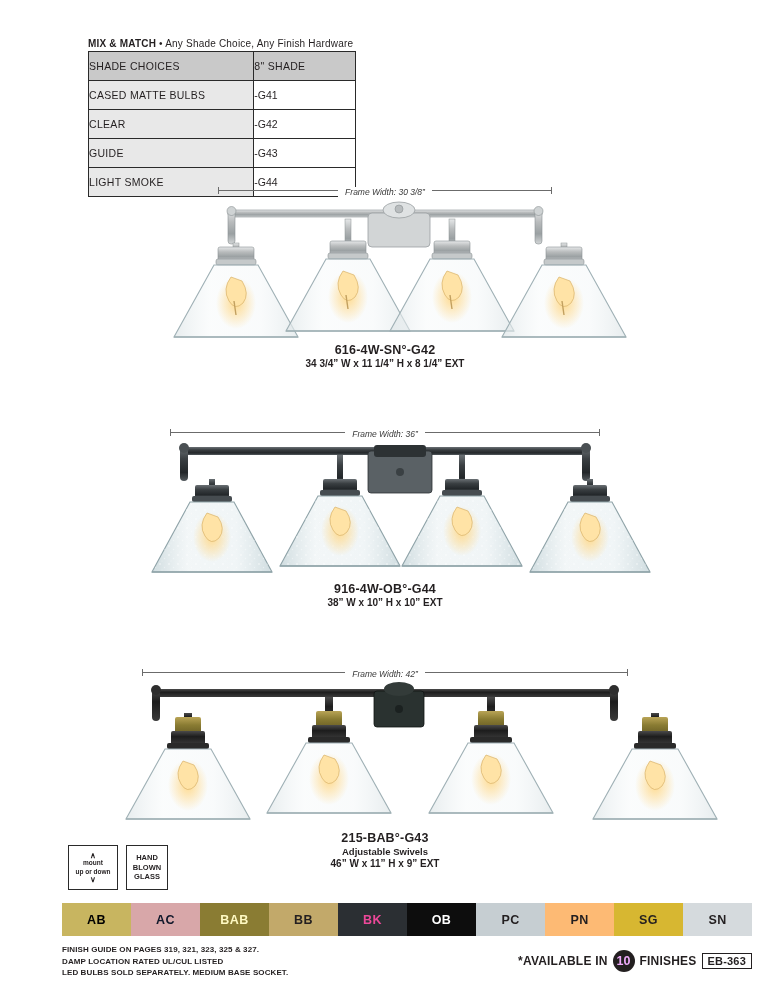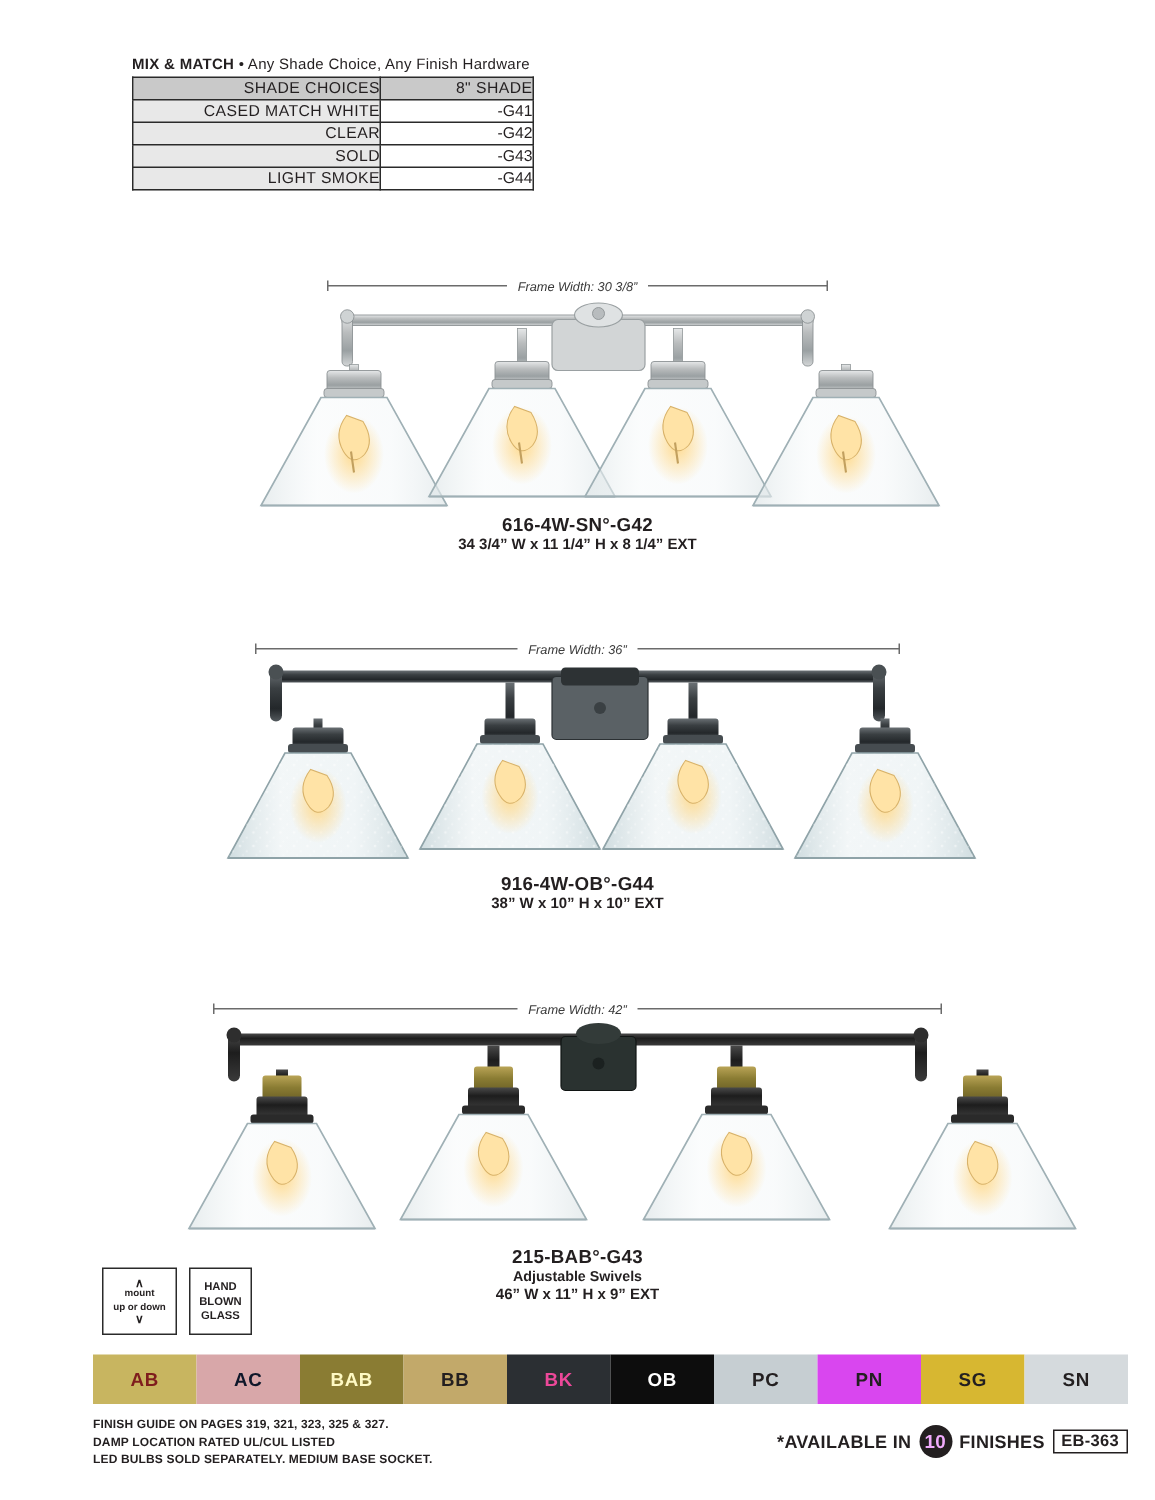--- a/index.html
+++ b/index.html
@@ -22,22 +22,22 @@
   }
   .mix-title .bold { font-weight:bold; }
 
   .shade-table {
     position:absolute; left:88px; top:51px;
     width:268px; border-collapse:collapse;
     font-size:10.5px;
   }
   .shade-table td, .shade-table th {
     border:1px solid #2a2a2a;
-    height:15px; padding:0;
-    text-align:right; vertical-align:middle;margin-left:40px;
+    height:29px; padding:0;
+    text-align:left; vertical-align:middle;margin-left:40px;
   }
   .shade-table th { background:#c9c9c9; font-weight:normal; letter-spacing:0.3px; }
   .shade-table td.lbl { background:#e8e8e8; width:166px; letter-spacing:0.3px;}
   .shade-table td.code { background:#ffffff; width:102px; }
 
   .series-title {
     position:absolute; right:24px; top:26px;
     text-align:right;
   }
   .series-title .line1 {
@@ -124,29 +124,29 @@
     <span>• Any Shade Choice, Any Finish Hardware</span>
   </div>
 
   <table class="shade-table">
     <tbody>
         <tr>
       <th>SHADE CHOICES</th>
       <th>8" SHADE</th>
     </tr>
     <tr>
-      <td class="lbl">CASED MATCH WHITE</td>
+      <td class="lbl">CASED MATTE BULBS</td>
       <td class="code">-G41</td>
     </tr>
     <tr>
       <td class="lbl">CLEAR</td>
       <td class="code">-G42</td>
     </tr>
     <tr>
-      <td class="lbl">SOLD</td>
+      <td class="lbl">GUIDE</td>
       <td class="code">-G43</td>
     </tr>
     <tr>
       <td class="lbl">LIGHT SMOKE</td>
       <td class="code">-G44</td>
     </tr>
   </tbody>
     </table>
 
 </div>
@@ -429,42 +429,42 @@
     <span class="chev">∨</span>
   </div>
   <div class="badge hand">
     <span>HAND</span>
     <span>BLOWN</span>
     <span>GLASS</span>
   </div>
 </div>
 
 <div class="finish-bar">
-  <div class="swatch" style="background:#c8b560;color:#7f1d1d;">
+  <div class="swatch" style="background:#c8b560;color:#000000;">
       <span>AB</span>
     </div>
   <div class="swatch" style="background:#d8a7a9;color:#0f172a;">
       <span>AC</span>
     </div>
   <div class="swatch" style="background:#8a7c33;color:#fef9c3;">
       <span>BAB</span>
     </div>
   <div class="swatch" style="background:#c2a96a;color:#231f20;">
       <span>BB</span>
     </div>
   <div class="swatch" style="background:#2b2f33;color:#ec4899;">
       <span>BK</span>
     </div>
   <div class="swatch" style="background:#0d0d0d;color:#ffffff;">
       <span>OB</span>
     </div>
   <div class="swatch" style="background:#c6ced2;color:#231f20;">
       <span>PC</span>
     </div>
-  <div class="swatch" style="background:#d946ef;color:#231f20;">
+  <div class="swatch" style="background:#fdba74;color:#231f20;">
       <span>PN</span>
     </div>
   <div class="swatch" style="background:#d7b731;color:#231f20;">
       <span>SG</span>
     </div>
   <div class="swatch" style="background:#d5dadd;color:#231f20;">
       <span>SN</span>
     </div>
 </div>
 

